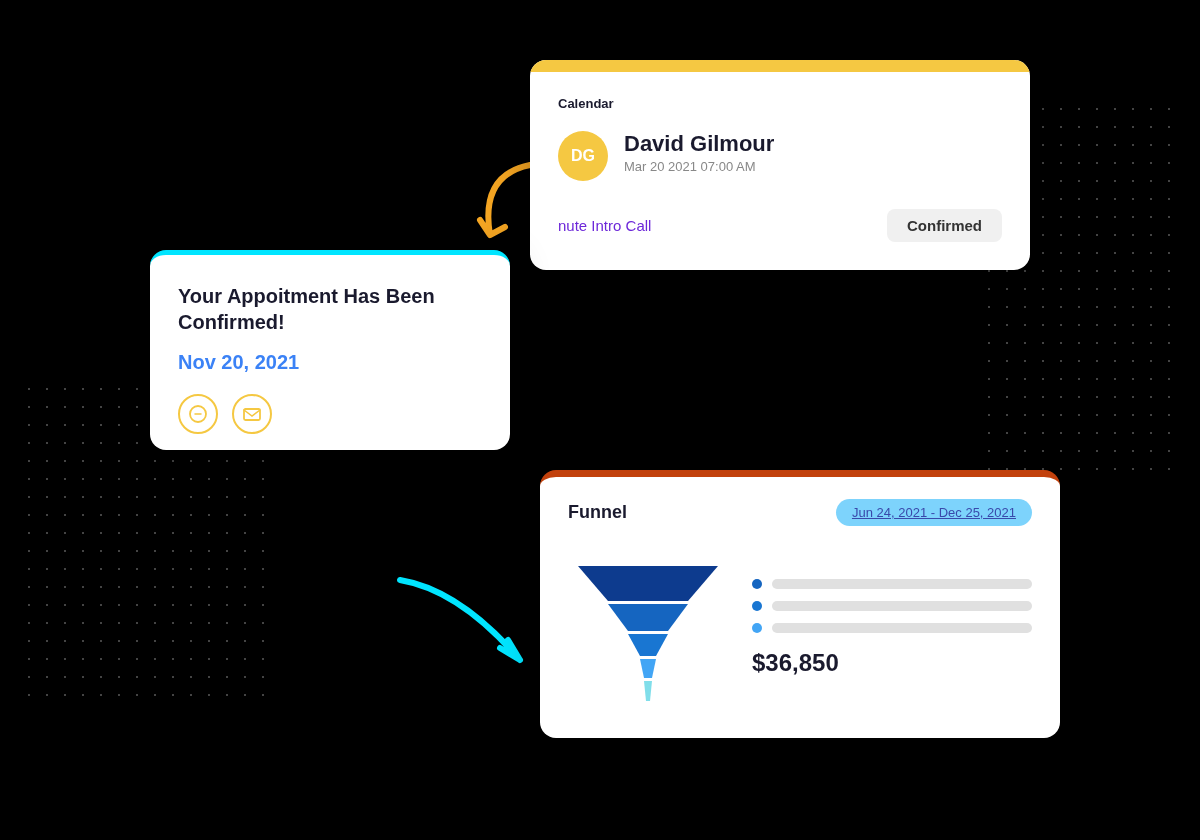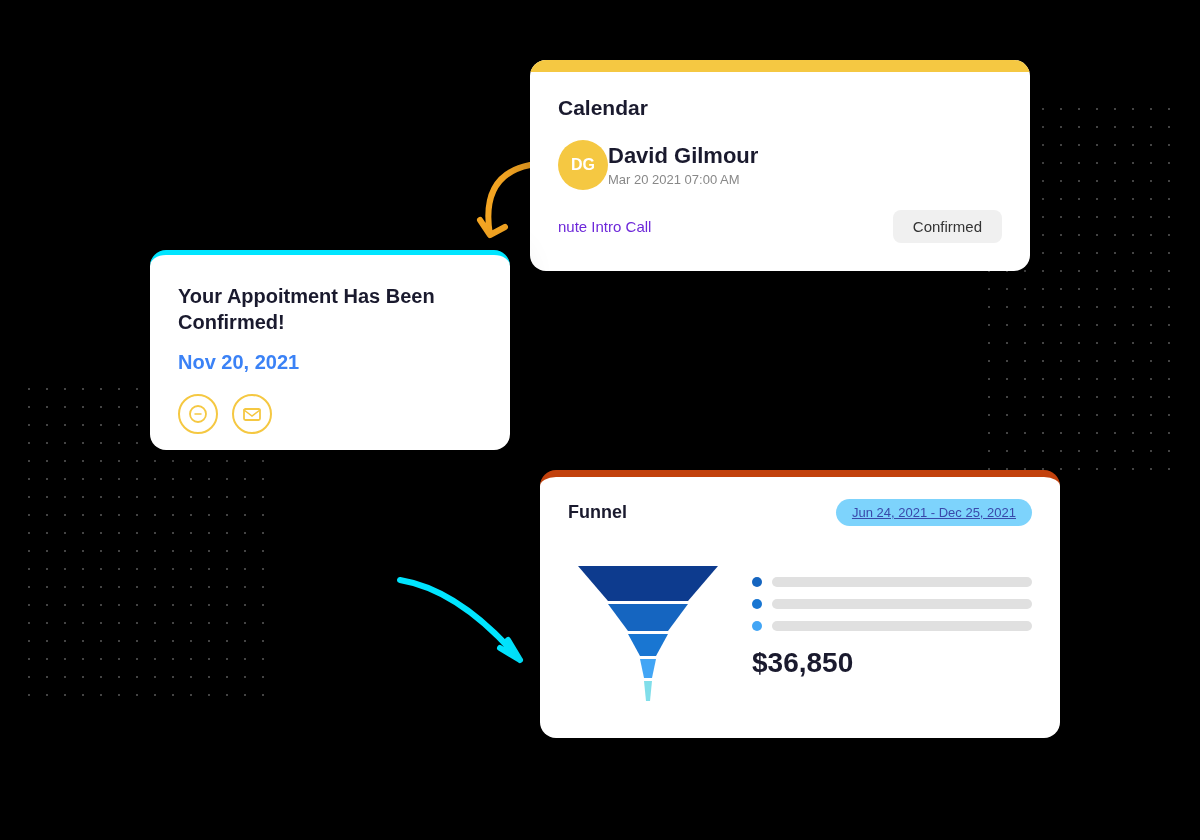--- a/index.html
+++ b/index.html
@@ -56,31 +56,30 @@
       background: #F5C842;
       height: 12px;
       width: 100%;
     }
 
     .calendar-card-body {
       padding: 24px 28px 28px;
     }
 
     .calendar-title {
-      font-size: 21px;
+      font-size: 13px;
       font-weight: 700;
       color: #1a1a2e;
       margin-bottom: 20px;
     }
 
     .calendar-user-row {
       display: flex;
-      align-items: center;
-      gap: 0;
-      margin-bottom: 20px;
+      gap: 16px;
+      margin-bottom: 28px;
     }
 
     .avatar-circle {
       width: 50px;
       height: 50px;
       border-radius: 50%;
       background: #F5C842;
       display: flex;
       align-items: center;
       justify-content: center;
@@ -112,21 +111,21 @@
     .calendar-meeting-text {
       font-size: 15px;
       color: #6d28d9;
     }
 
     .confirmed-badge {
       background: #f0f0f0;
       border-radius: 8px;
       padding: 8px 20px;
       font-size: 15px;
-      font-weight: 400;
+      font-weight: 700;
       color: #333;
     }
 
     
     .appointment-card {
       position: absolute;
       top: 250px;
       left: 150px;
       width: 360px;
       background: #fff;
@@ -265,21 +264,21 @@
     }
 
     .legend-bar {
       height: 10px;
       border-radius: 5px;
       background: #e0e0e0;
       flex: 1;
     }
 
     .funnel-amount {
-      font-size: 28px;
+      font-size: 24px;
       font-weight: 800;
       color: #1a1a2e;
     }
 
     
     .arrow-orange {
       position: absolute;
       top: 155px;
       left: 440px;
       width: 120px;

